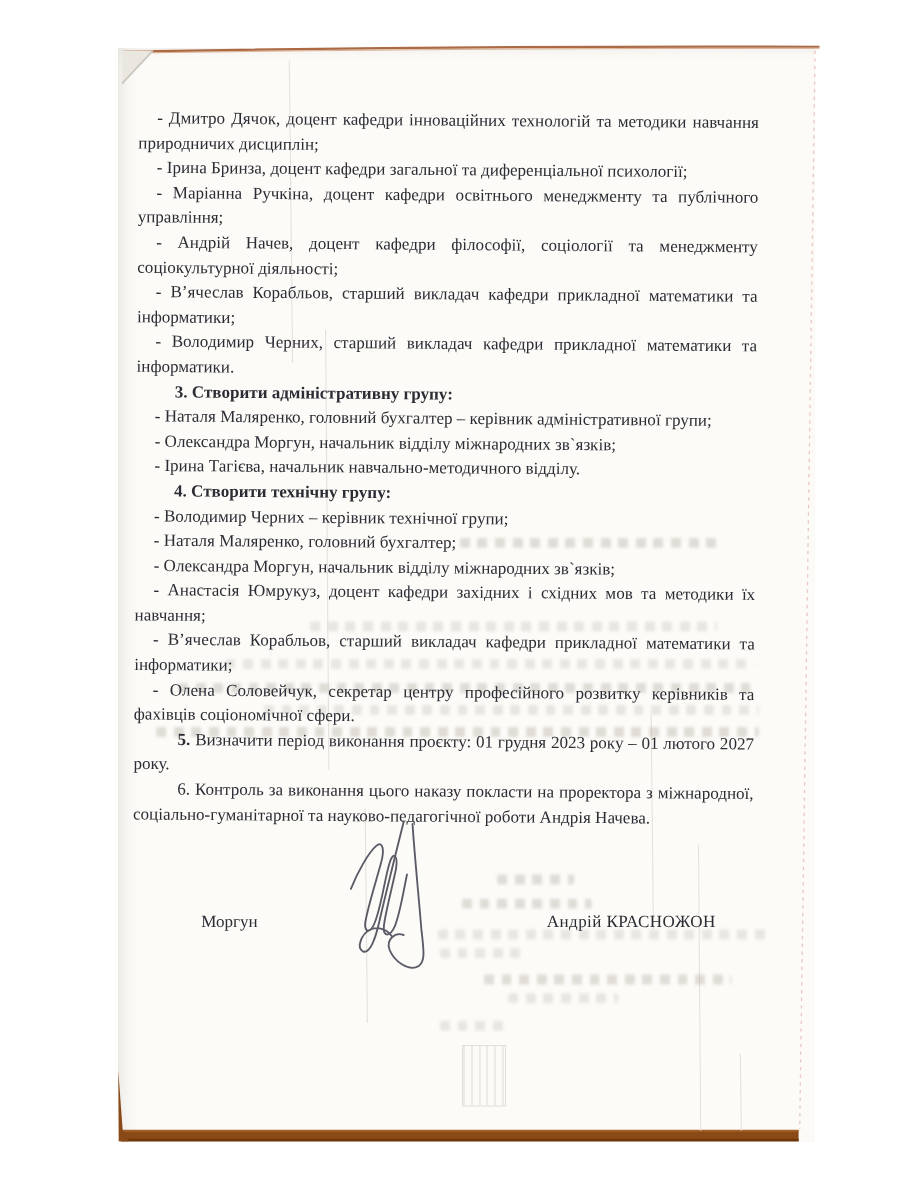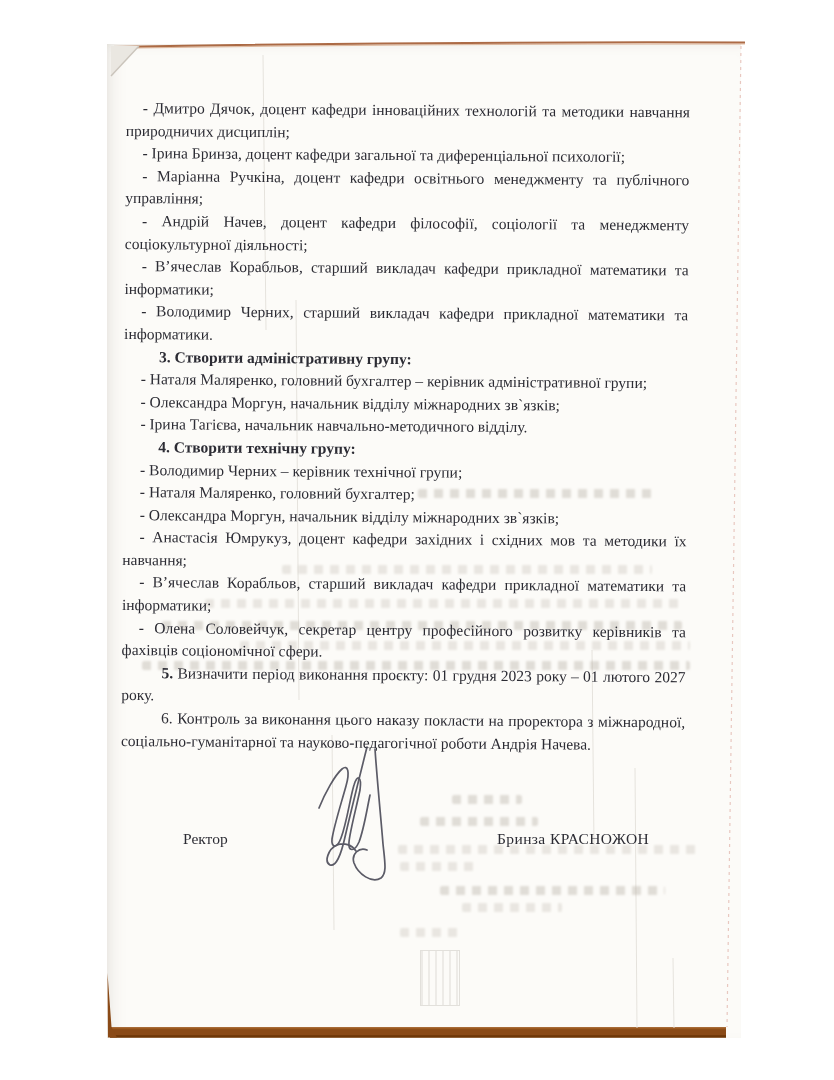--- a/index.html
+++ b/index.html
@@ -93,22 +93,22 @@
     <p class="par item">- Володимир Черних – керівник технічної групи;</p>
     <p class="par item">- Наталя Маляренко, головний бухгалтер;</p>
     <p class="par item">- Олександра Моргун, начальник відділу міжнародних зв`язків;</p>
     <p class="par item">- Анастасія Юмрукуз, доцент кафедри західних і східних мов та методики їх навчання;</p>
     <p class="par item">- В’ячеслав Корабльов, старший викладач кафедри прикладної математики та інформатики;</p>
     <p class="par item">- Олена Соловейчук, секретар центру професійного розвитку керівників та фахівців соціономічної сфери.</p>
     <p class="par numbered"><span class="b">5.</span><span> Визначити період виконання проєкту: 01 грудня 2023 року – 01 лютого 2027 року.</span></p>
     <p class="par numbered">6. Контроль за виконання цього наказу покласти на проректора з міжнародної, соціально-гуманітарної та науково-педагогічної роботи Андрія Начева.</p>
   </div>
 
-  <div class="sig-role">Ректор</div>
-  <div class="sig-name">Бринза КРАСНОЖОН</div>
+  <div class="sig-role">Моргун</div>
+  <div class="sig-name">Андрій КРАСНОЖОН</div>
 
   <svg class="sig-svg" viewBox="0 0 104 150" xmlns="http://www.w3.org/2000/svg">
     <g fill="none" stroke="#40404e" stroke-width="1.7" stroke-linecap="round" opacity="0.85">
       <path d="M16,68 C22,53 32,35 39,29 C45,24 47,32 43,46 C38,64 31,86 29,99 C28,108 34,109 38,98 C44,82 47,58 51,45 C54,34 59,36 57,50 C53,69 47,91 46,102 C45,111 51,113 56,102 C61,89 64,69 67,55"></path>
       <path d="M64,7 C58,31 48,71 42,97 C38,115 33,127 27,125 C21,122 25,109 34,105 C41,102 49,105 53,111"></path>
       <path d="M72,9 C74,39 78,79 80,104 C82,123 84,133 78,138 C69,144 55,134 51,123 C48,114 56,107 64,110"></path>
     </g>
   </svg>
 
 </div>

